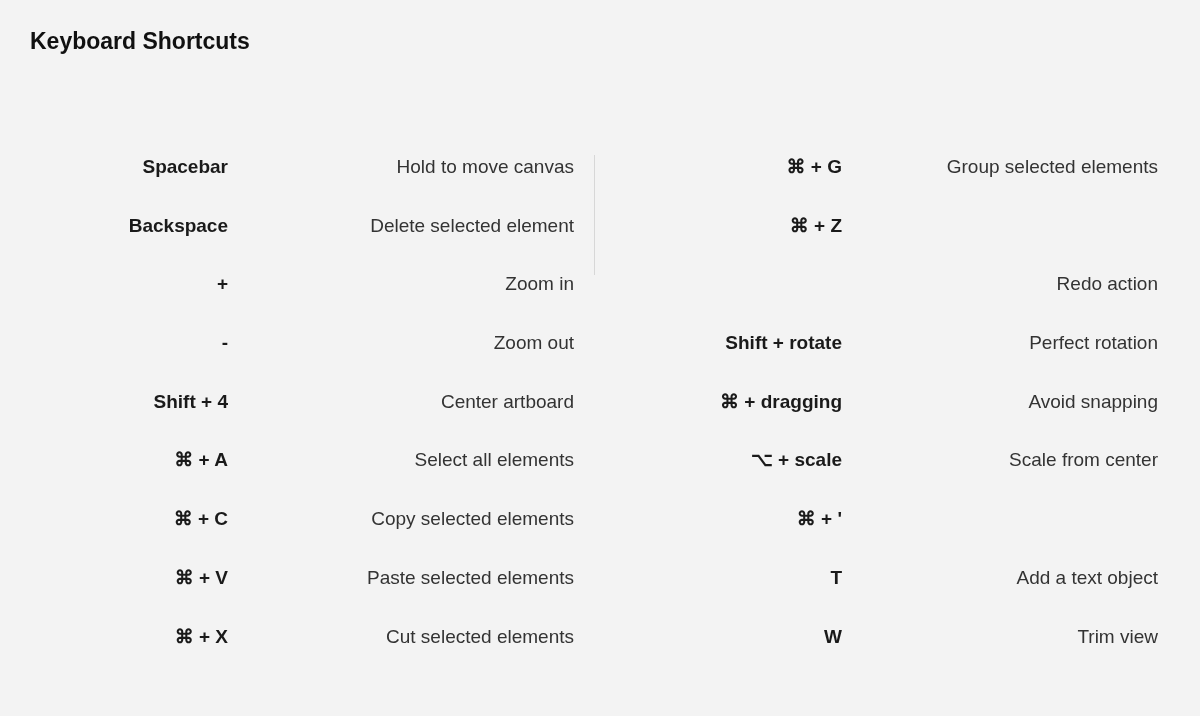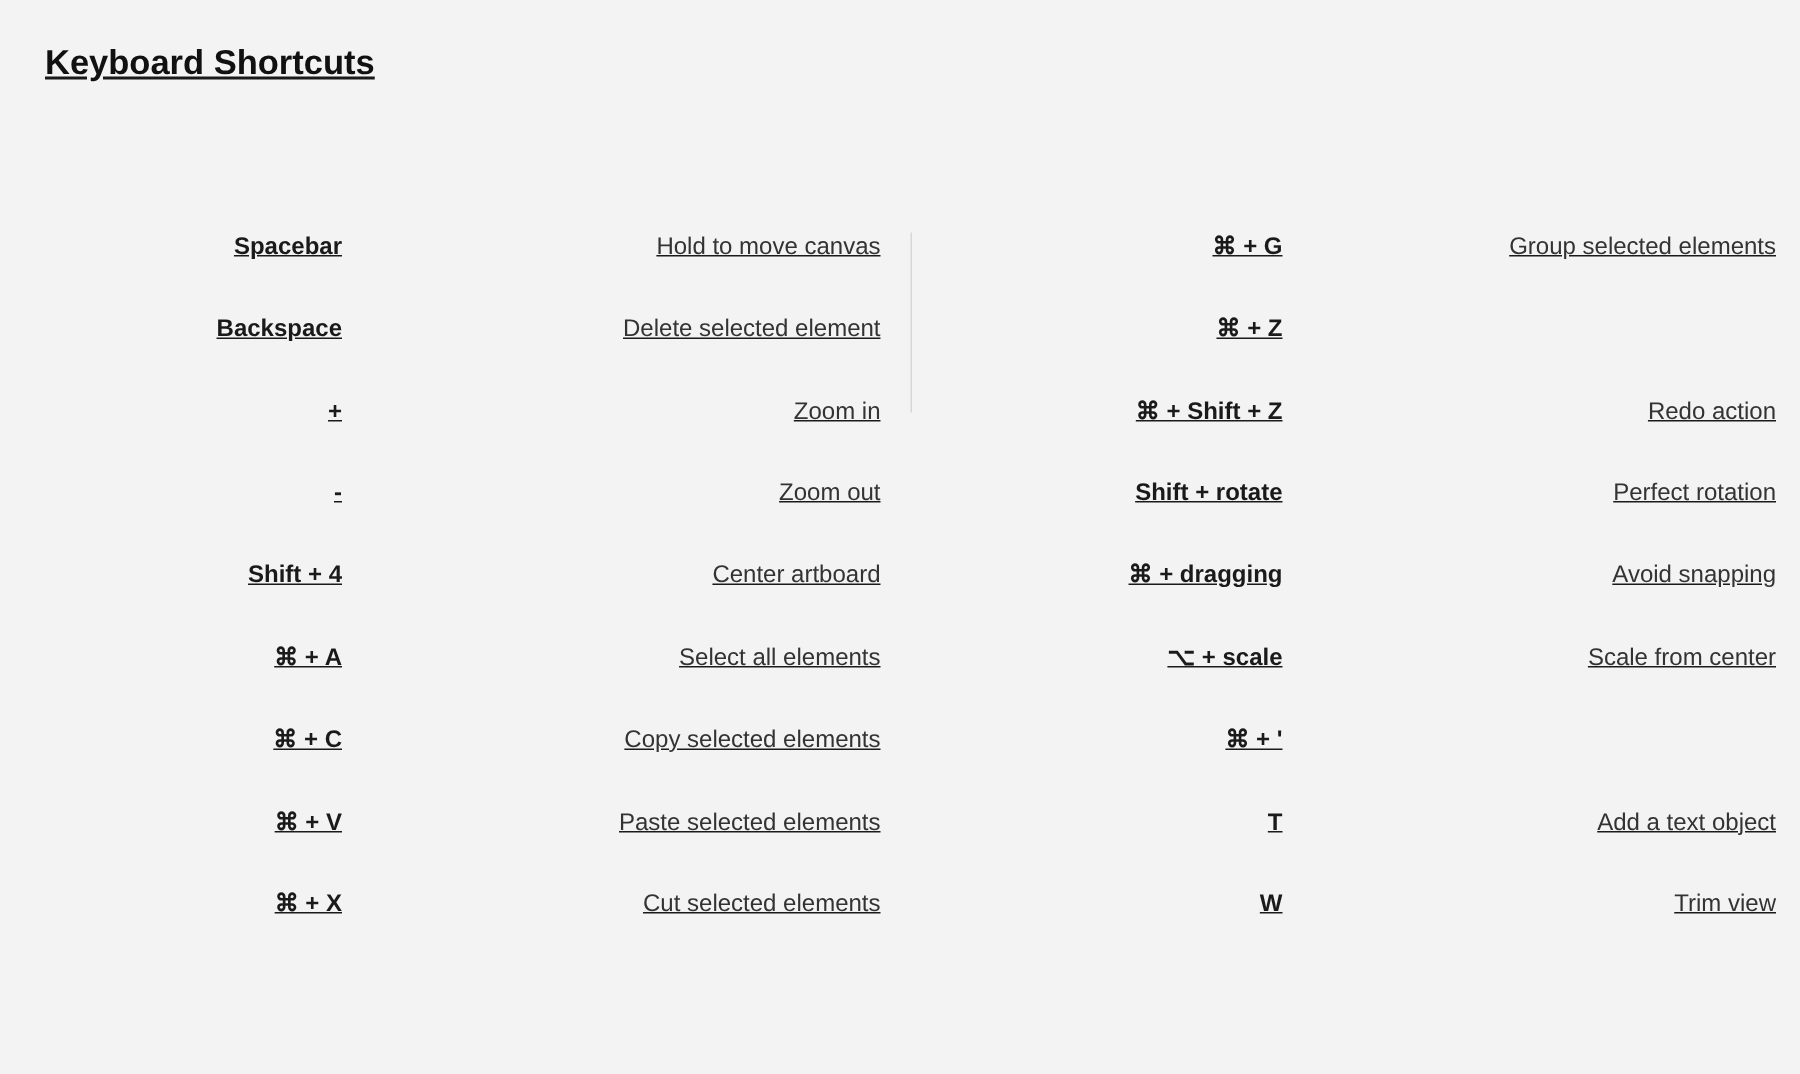--- a/index.html
+++ b/index.html
@@ -5,22 +5,21 @@
   * { margin: 0; padding: 0; box-sizing: border-box; }
   body {
     background: #f3f3f3;
     font-family: -apple-system, BlinkMacSystemFont, "Segoe UI", Helvetica, Arial, sans-serif;
     color: #1a1a1a;
     width: 1200px;
     height: 716px;
     overflow: hidden;
   }
   .page {
-    padding: 28px 16px 0 30px;
-    text-decoration: underline;
+    padding: 28px 42px 0 30px;
   }
   .title {
     font-size: 23px;
     font-weight: 700;
     color: #111;
     margin-bottom: 100px;
   }
   .columns {
     display: flex;
     position: relative;
@@ -35,21 +34,21 @@
     left: 50%;
     top: 0;
     width: 1px;
     background: #d7d7d7;
     height: 120px;
   }
   .row {
     display: flex;
     align-items: baseline;
     margin-bottom: 34px;
-    font-size: 16px;
+    font-size: 19px;
     line-height: 1.3;
   }
   .key {
     width: 220px;
     text-align: right;
     font-weight: 600;
     color: #1a1a1a;
     padding-right: 22px;
     white-space: nowrap;
   }
@@ -111,21 +110,20 @@
 
     <div class="col col-right">
       <div class="row">
         <div class="key">⌘ + G</div>
         <div class="desc">Group selected elements</div>
       </div>
       <div class="row">
         <div class="key">⌘ + Z</div>
       </div>
       <div class="row">
-        <div class="key">⌘ + Shift + Z</div>
         <div class="desc">Redo action</div>
       </div>
       <div class="row">
         <div class="key">Shift + rotate</div>
         <div class="desc">Perfect rotation</div>
       </div>
       <div class="row">
         <div class="key">⌘ + dragging</div>
         <div class="desc">Avoid snapping</div>
       </div>

